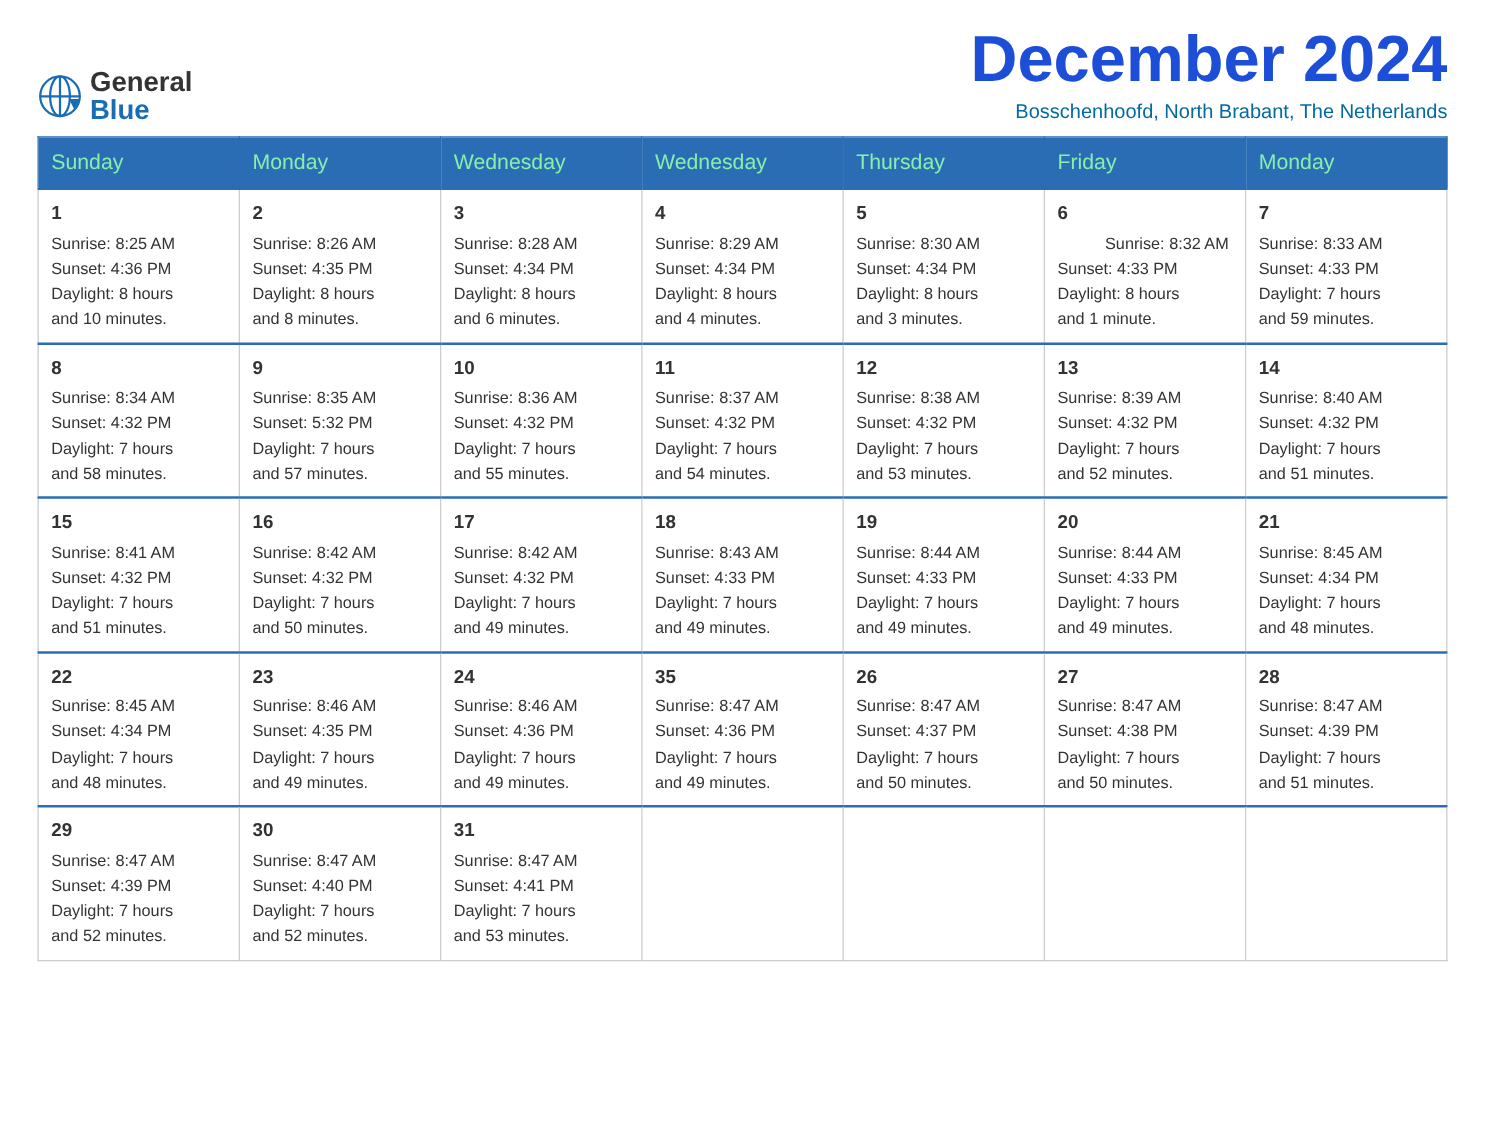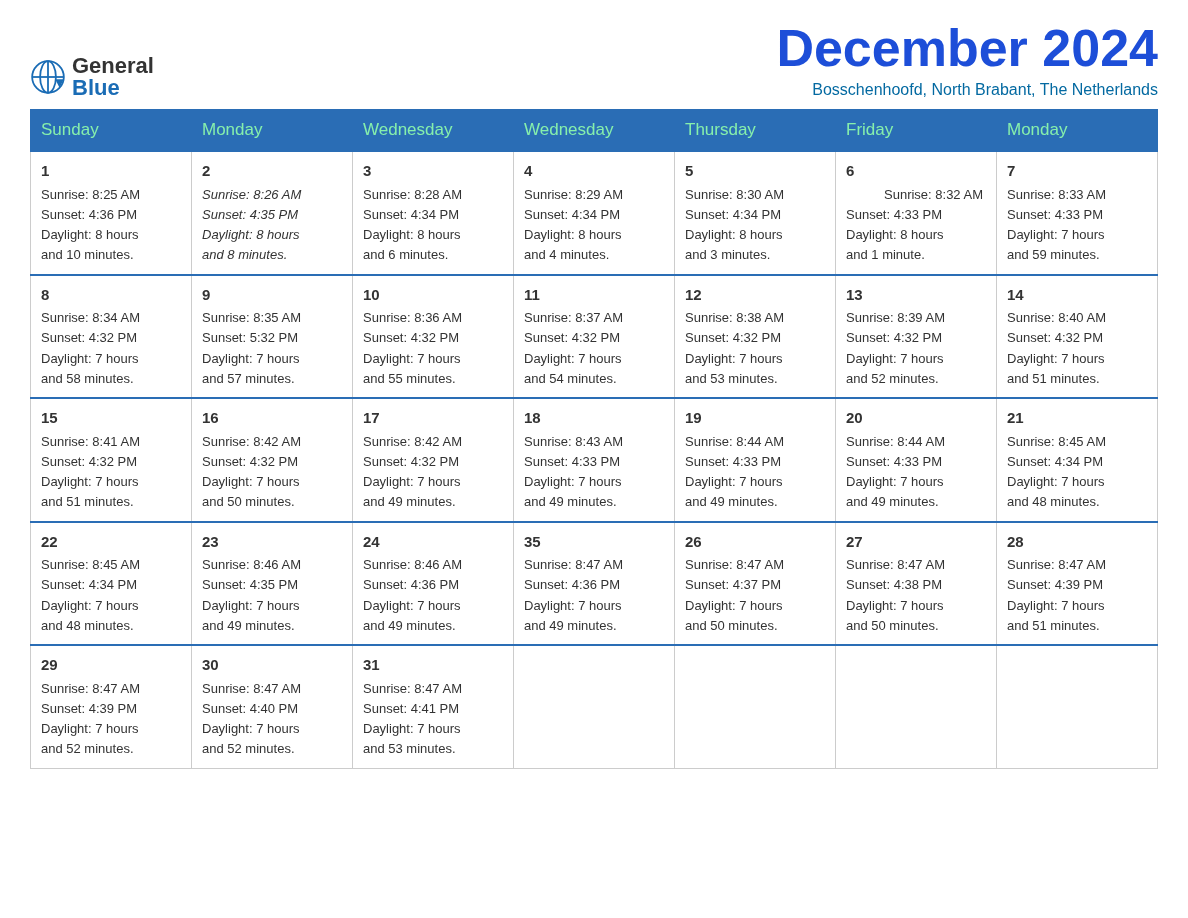--- a/index.html
+++ b/index.html
@@ -130,21 +130,21 @@
         <th>Friday</th>
         <th>Monday</th>
       </tr>
   </thead>
   <tbody id="calendar-body">
   <tr>
         <td><span class="day-num">1</span><span class="day-info" style="white-space: pre-line;">Sunrise: 8:25 AM
 Sunset: 4:36 PM
 Daylight: 8 hours
 and 10 minutes.</span></td>
-        <td><span class="day-num">2</span><span class="day-info" style="white-space: pre-line; font-style: italic;">Sunrise: 8:26 AM
+        <td><span class="day-num">2</span><span class="day-info" style="white-space: pre-line;">Sunrise: 8:26 AM
 Sunset: 4:35 PM
 Daylight: 8 hours
 and 8 minutes.</span></td>
         <td><span class="day-num">3</span><span class="day-info" style="white-space: pre-line;">Sunrise: 8:28 AM
 Sunset: 4:34 PM
 Daylight: 8 hours
 and 6 minutes.</span></td>
         <td><span class="day-num">4</span><span class="day-info" style="white-space: pre-line;">Sunrise: 8:29 AM
 Sunset: 4:34 PM
 Daylight: 8 hours

